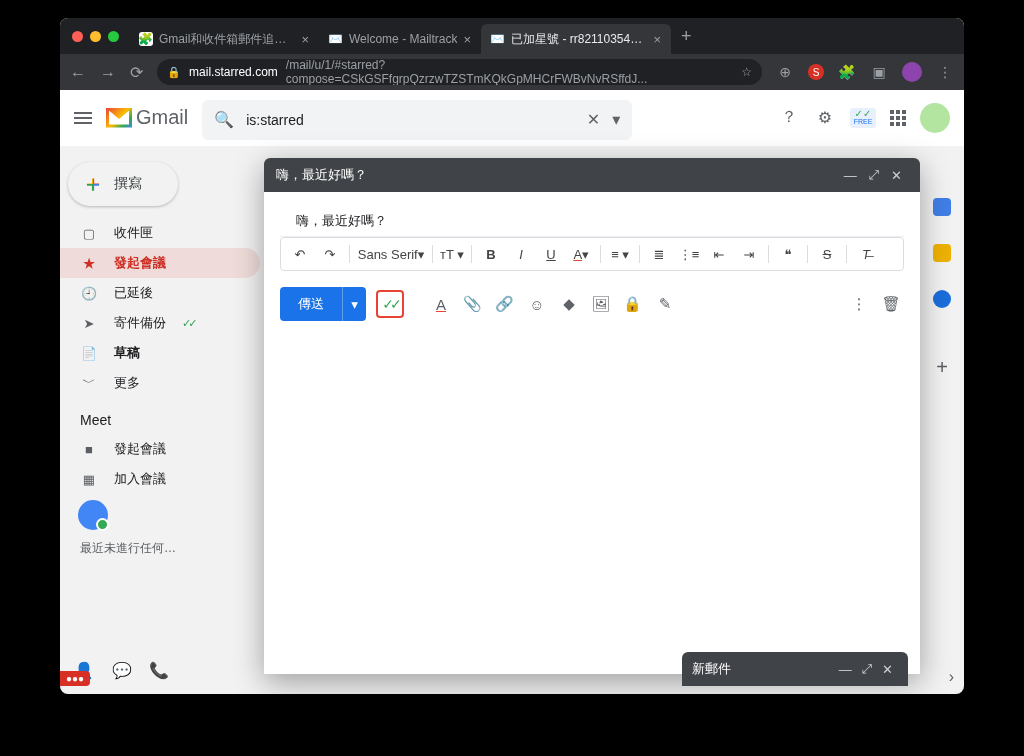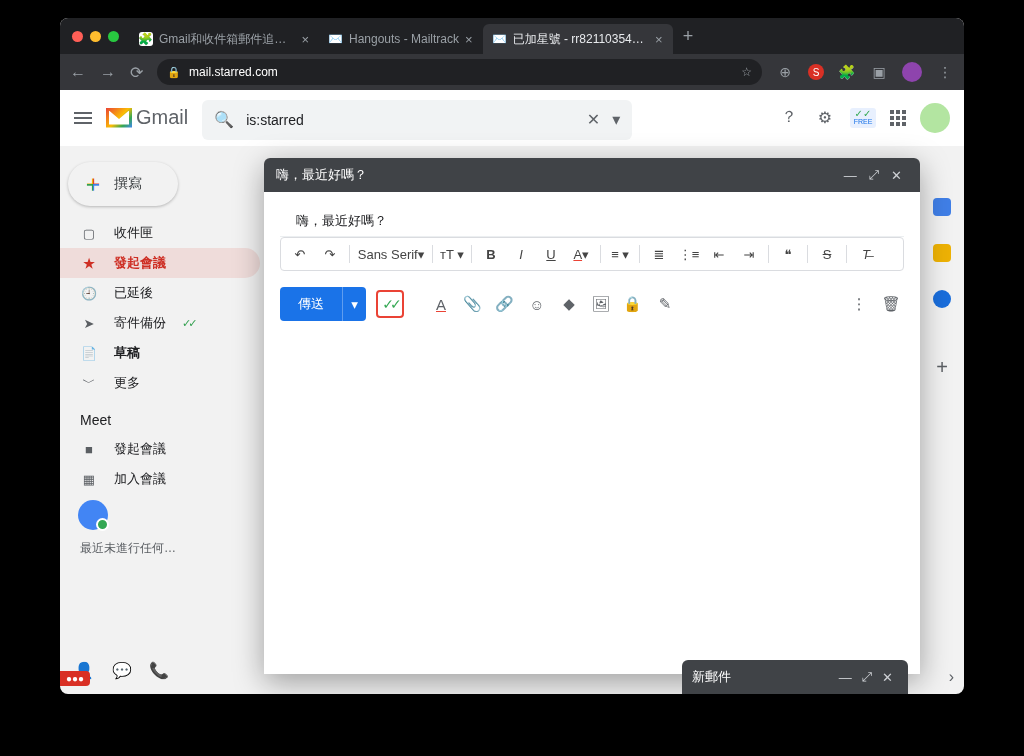--- a/index.html
+++ b/index.html
@@ -74,21 +74,21 @@
   .fmt .sep{ width:1px; height:18px; background:#dadce0; margin:0 2px;}
   .actrow{ height:46px; display:flex; align-items:center; padding:0 16px; gap:6px;}
   .send{ display:flex; height:34px;}
   .send .main{ background:#1a73e8;color:#fff;border:none;border-radius:4px 0 0 4px;padding:0 18px;font-size:13px;font-weight:500;}
   .send .dd{ background:#1a73e8;color:#fff;border:none;border-left:1px solid rgba(255,255,255,.3);border-radius:0 4px 4px 0;width:24px;}
   .mtk{ width:28px;height:28px; border:2px solid #ea4335; border-radius:4px; display:flex;align-items:center;justify-content:center; margin-left:4px;}
   .mtk span{ color:#34a853; font-size:14px; letter-spacing:-4px;}
   .acticon{ width:26px;height:26px;display:flex;align-items:center;justify-content:center;color:#5f6368;font-size:15px;}
   .actrow .sp{flex:1;}
   
-  .minbar{ position:absolute; right:56px; bottom:0; width:226px; height:34px; background:#404347; color:#fff; font-size:13px; display:flex; align-items:center; padding:8px 10px; border-radius:6px 6px 0 0;}
+  .minbar{ position:absolute; right:56px; bottom:8px; width:226px; height:34px; background:#404347; color:#fff; font-size:13px; display:flex; align-items:center; padding:8px 10px; border-radius:6px 6px 0 0;}
   .minbar .sp{flex:1;}
   .minbar .b{ padding:0 5px; color:#cfd2d6; font-size:13px;}
   .chev{ position:absolute; right:10px; bottom:8px; color:#5f6368; font-size:16px;}
   .dim{ position:absolute; inset:128px 0 0 0; background:rgba(32,33,36,.06); pointer-events:none;}
   .tinytag{position:absolute; left:0; bottom:8px; background:#d93025; color:#fff; font-size:10px; padding:2px 6px; border-radius:0 4px 4px 0;}
 </style>
 </head>
 <body>
 
 <div class="window">
@@ -99,38 +99,39 @@
       <span class="tl-min"></span>
       <span class="tl-max"></span>
     </div>
     <div class="tab">
       <span class="favicon" style="background:#fff">🧩</span>
       <span class="tx">Gmail和收件箱郵件追蹤：電子郵…</span>
       <span class="x">×</span>
     </div>
     <div class="tab">
       <span class="favicon">✉️</span>
-      <span class="tx">Hangouts - Mailtrack</span>
+      <span class="tx">Welcome - Mailtrack</span>
       <span class="x">×</span>
     </div>
     <div class="tab active">
       <span class="favicon">✉️</span>
       <span class="tx">已加星號 - rr821103542@gmail…</span>
       <span class="x">×</span>
     </div>
     <div class="newtab">+</div>
   </div>
 
   <div class="urlrow">
     <span class="navbtn">←</span>
     <span class="navbtn">→</span>
     <span class="navbtn">⟳</span>
     <div class="urlbox">
       <span class="lock">🔒</span>
       <span class="dom">mail.starred.com</span>
+        <span>/mail/u/1/#starred?compose=CSkGSFfgrpQzrzwTZSTmKQkGpMHCrFWBvNvRSffdJ...</span>
       <span style="margin-left:auto">☆</span>
     </div>
     <span class="exticon">⊕</span>
     <span class="sbadge">S</span>
     <span class="exticon">🧩</span>
     <span class="exticon">▣</span>
     <span class="avatar"></span>
     <span class="exticon">⋮</span>
   </div>
 

